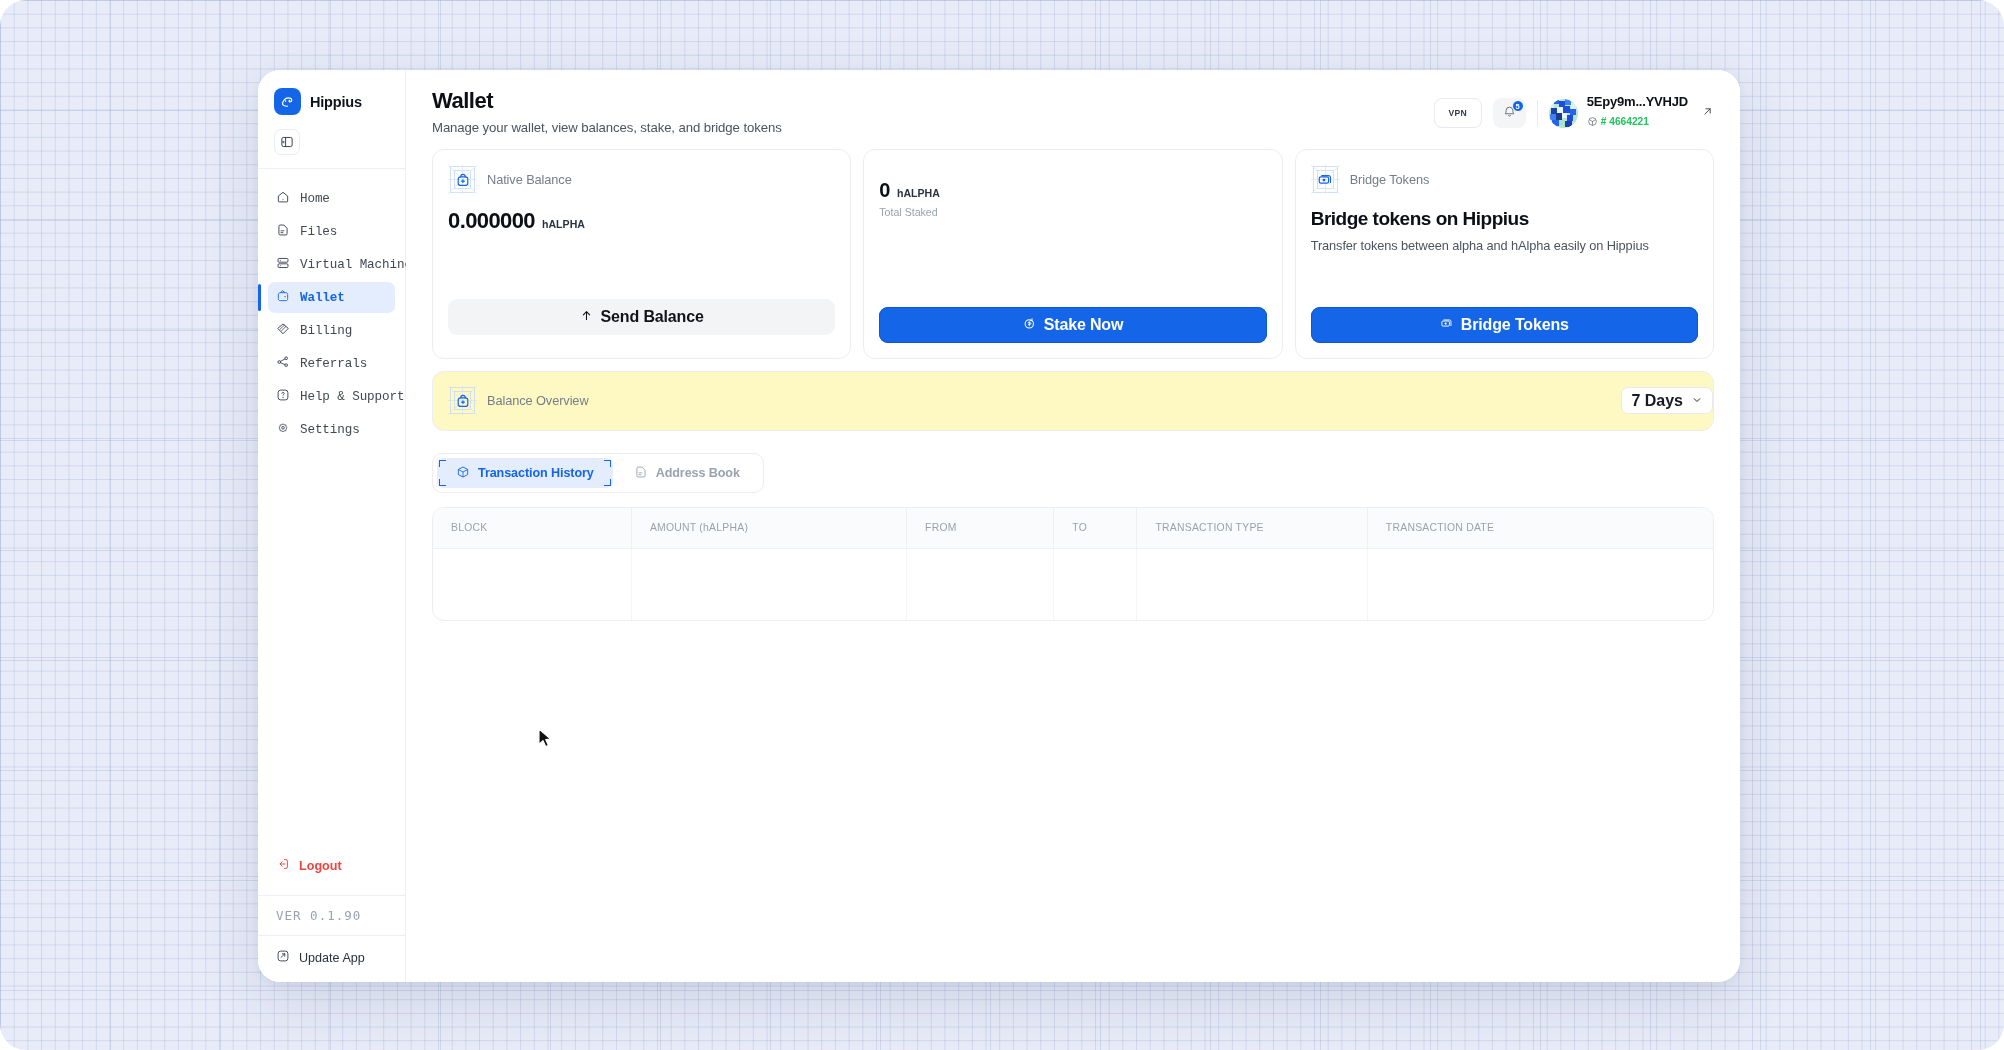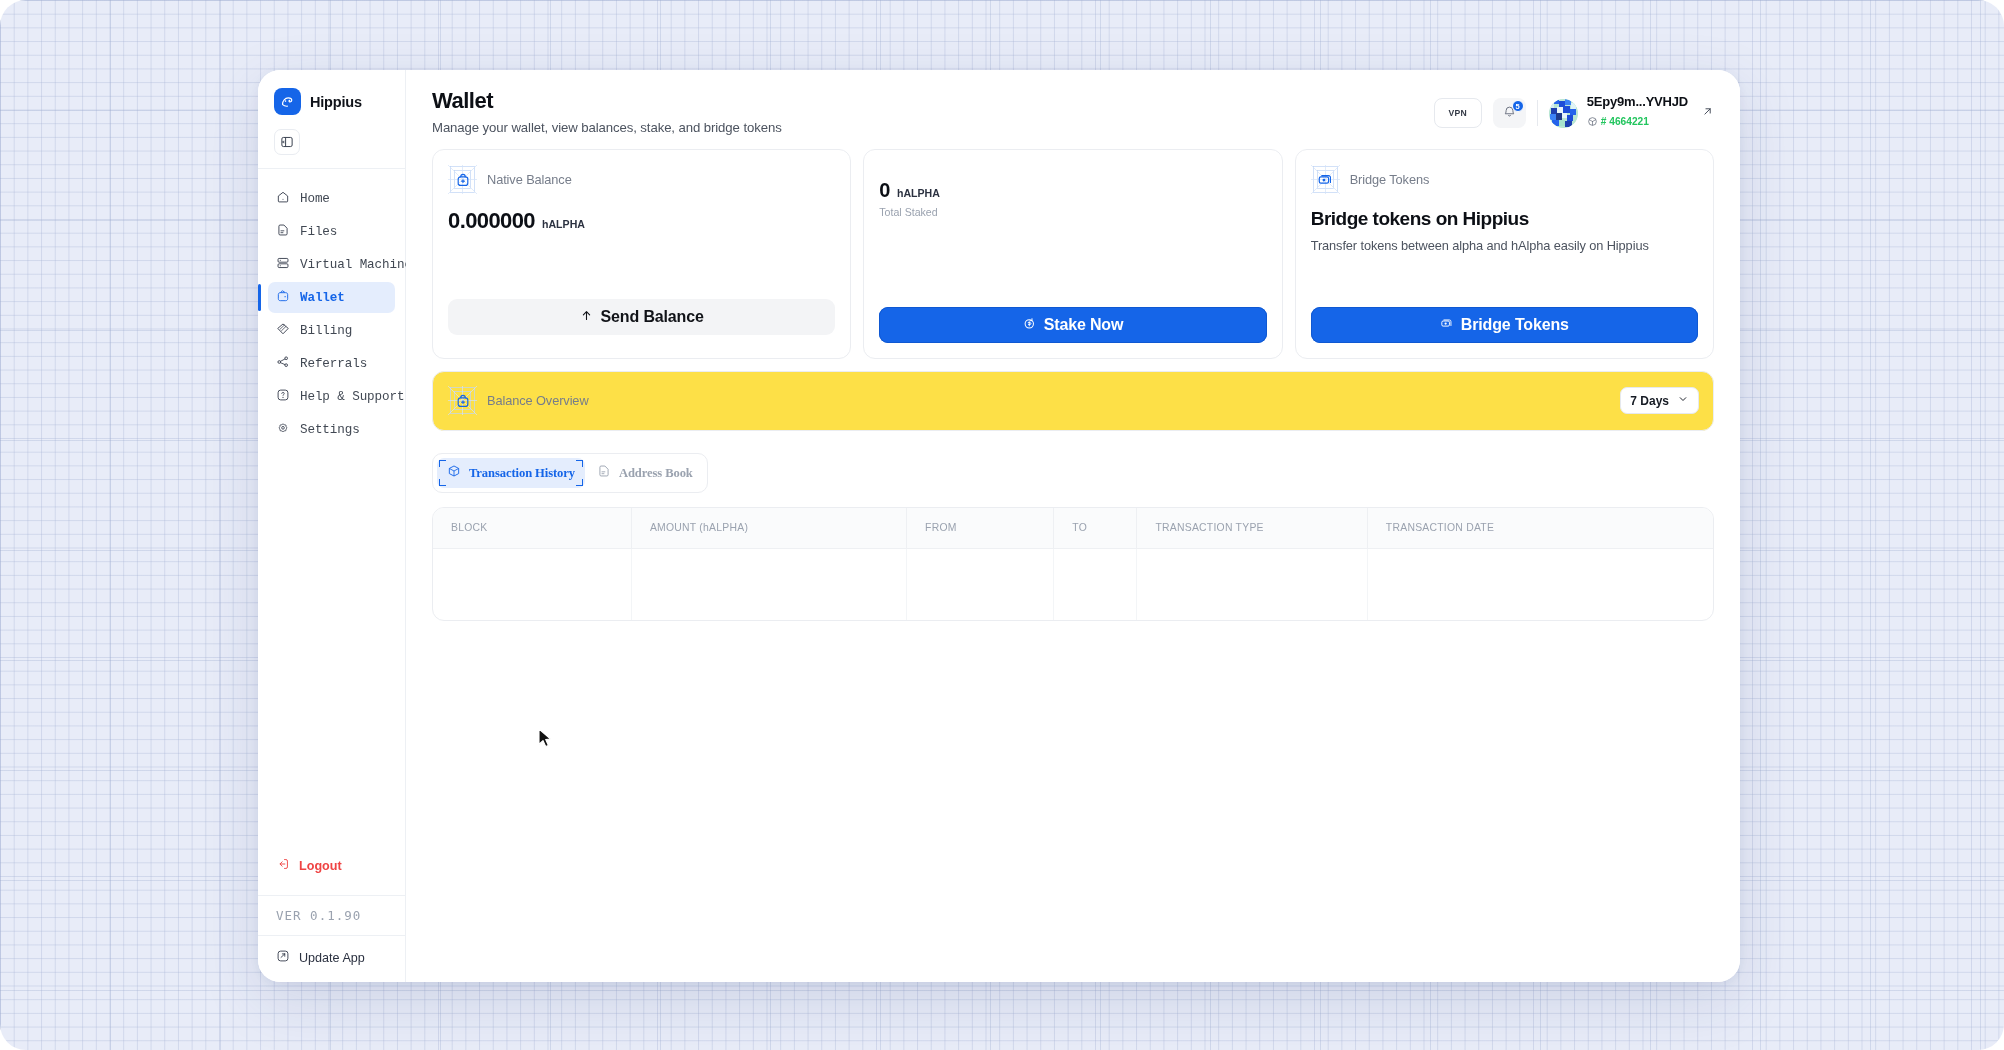--- a/index.html
+++ b/index.html
@@ -151,46 +151,45 @@
   .spacer { flex: 1 1 auto; }
   .btn {
     height: 36px; border-radius: 9px; display: flex; align-items: center; justify-content: center;
     gap: 8px; font-size: 16px; font-weight: 700; letter-spacing: -0.15px;
   }
   .btn-ghost { background: #f3f4f6; color: #111318; margin-bottom: 8px; }
   .btn-primary { background: #1565e8; color: #fff; box-shadow: inset 0 0 0 1px #0f58d2; }
 
   
   .panel {
-    margin-top: 12px; border: 1px solid #ebedf1; border-radius: 12px; background: #fde047;
-    padding: 14px 14px 15px 15px;
+    margin-top: 12px; border: 1px solid #ebedf1; border-radius: 12px; background: #fef9c3;
+    padding: 14px 0 15px 15px;
   }
   .panel-head { display: flex; align-items: center; justify-content: space-between; }
   .panel-head-left { display: flex; align-items: center; gap: 10px; }
   .range-select {
     display: flex; align-items: center; gap: 8px; height: 27px; padding: 0 9px;
     border: 1px solid #e6e9ee; border-radius: 7px; background: #fff;
-    font-size: 12px; font-weight: 600; color: #151a23;
+    font-size: 16px; font-weight: 600; color: #151a23;
   }
   .chart-area {
     margin-top: 12px; height: 148px; border: 1px solid #f0f2f5; border-radius: 9px;
     display: flex; flex-direction: column; align-items: center; justify-content: center; gap: 12px;
   }
   .empty-text { font-size: 12.8px; color: #2b3140; letter-spacing: -0.1px; }
 
   
   .tabs {
     margin-top: 22px; display: inline-flex; gap: 2px; padding: 4px;
     border: 1px solid #ebedf1; border-radius: 10px; background: #fff;
   }
   .tab {
     position: relative; display: flex; align-items: center; gap: 8px; height: 30px;
-    padding: 0 10px; border-radius: 7px; font-size: 12.6px; color: #9aa2af; font-weight: 600;
+    padding: 0 19px; border-radius: 7px; font-size: 12.6px; color: #9aa2af; font-weight: 600;
     letter-spacing: -0.1px;
-    font-family: Liberation Serif, serif;
   }
   .tab.active { background: #e4edfd; color: #1565e8; }
   .tab.active .brk { position: absolute; width: 7px; height: 7px; border-color: #1565e8; }
   .brk.tl { left: 2px; top: 2px; border-left: 1.4px solid; border-top: 1.4px solid; }
   .brk.tr { right: 2px; top: 2px; border-right: 1.4px solid; border-top: 1.4px solid; }
   .brk.bl { left: 2px; bottom: 2px; border-left: 1.4px solid; border-bottom: 1.4px solid; }
   .brk.br { right: 2px; bottom: 2px; border-right: 1.4px solid; border-bottom: 1.4px solid; }
 
   
   .table-wrap {

